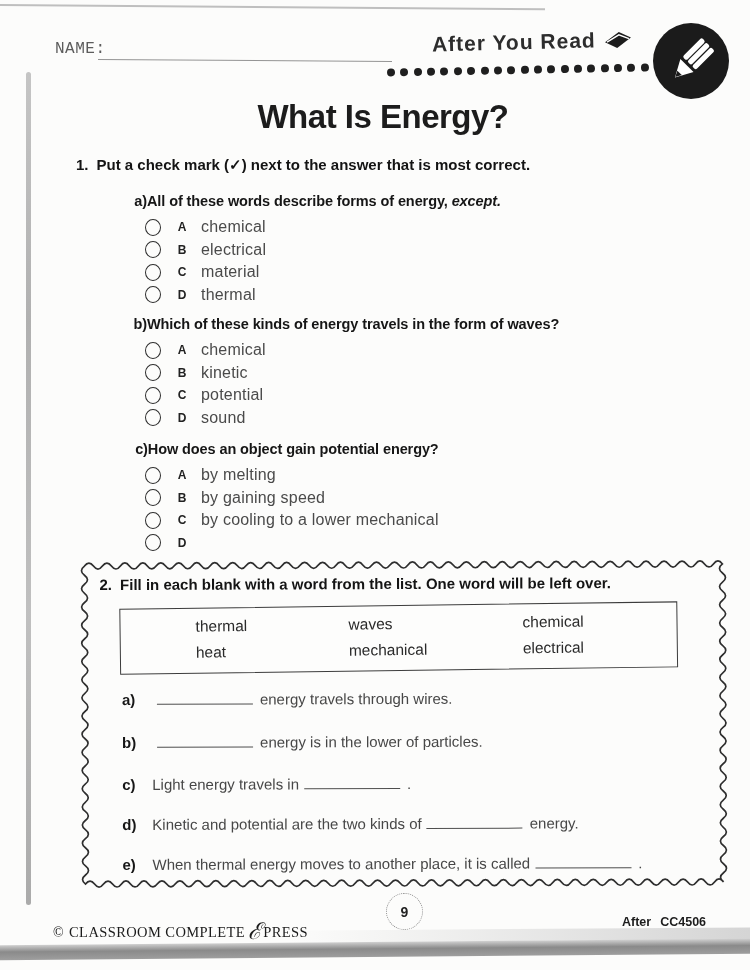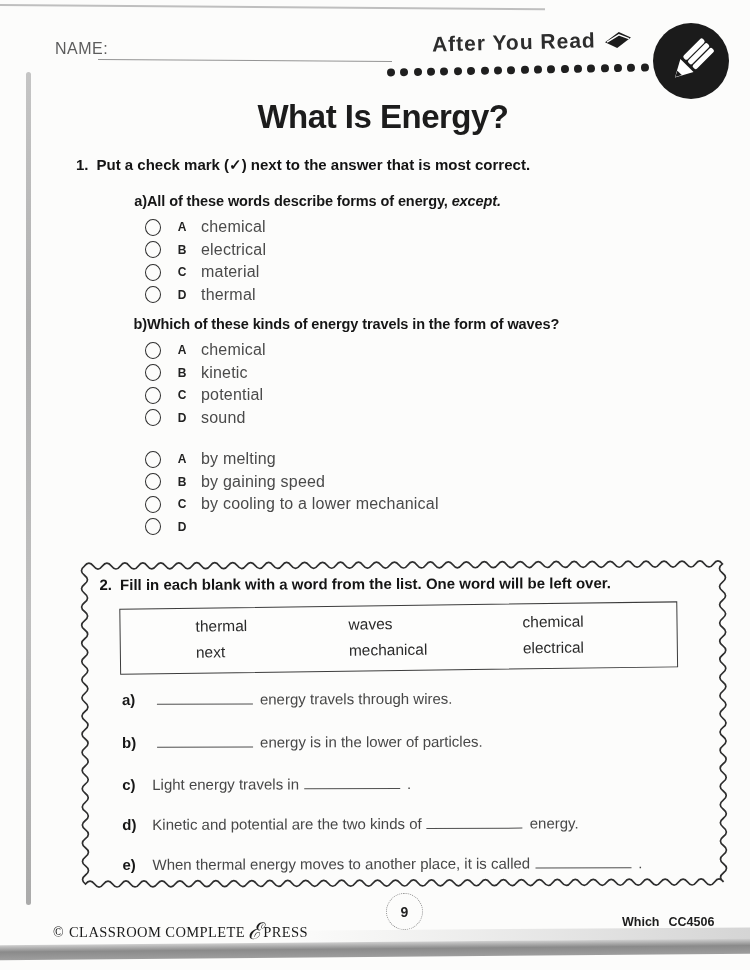--- a/index.html
+++ b/index.html
@@ -14,21 +14,21 @@
   .scan-top { position:absolute; left:0; top:4px; width:545px; height:2px;
     background:#bfbfbf; transform:rotate(0.45deg); transform-origin:left center; }
   .scan-left { position:absolute; left:26px; top:72px; width:5px; height:833px;
     background:linear-gradient(to bottom,#bbbbbb,#a3a3a3 30%,#b5b5b5 65%,#9c9c9c); opacity:.85; border-radius:3px; }
   .scan-wedge { position:absolute; left:290px; top:929px; width:470px; height:12px;
     background:linear-gradient(to left,#d4d4d4,rgba(212,212,212,0)); transform:rotate(-0.4deg); }
   .scan-bottom { position:absolute; left:-6px; top:942px; width:766px; height:15px;
     background:linear-gradient(to bottom,#cfcfcf,#8a8a8a 45%,#9e9e9e); transform:rotate(-0.5deg); }
 
   
-  .name-label { position:absolute; left:55px; top:40px; font-size:16px; color:#5c5c5c; letter-spacing:.5px; }
+  .name-label { position:absolute; left:55px; top:40px; font-size:16px; color:#5c5c5c; letter-spacing:.5px;font-family:Liberation Mono, monospace; }
   .name-line { position:absolute; left:98px; top:59px; width:294px; height:2px;
     border-bottom:1.6px solid #949494; transform:rotate(0.35deg); }
   .banner { position:absolute; left:432px; top:30px; display:flex; align-items:center; gap:7px;
     transform:rotate(-1.4deg); }
   .banner-text { font-size:21px; font-weight:600; color:#2d2d2d; letter-spacing:1px; }
   .dot-leader { position:absolute; left:387px; top:66px; width:262px; display:flex;
     align-items:center; justify-content:space-between; transform:rotate(-1.1deg); }
   .dot-leader i { width:8px; height:8px; border-radius:50%; background:#1f1f1f; }
   .pencil-badge { position:absolute; left:652px; top:22px; width:78px; height:78px; }
 
@@ -190,20 +190,23 @@
       </div>
       <div class="opt">
         <span class="bubble"></span>
         <span class="opt-letter">D</span>
         <span class="opt-text">sound</span>
       </div>
     </div>
   </div>
 
   <div class="part part-c">
+    <div class="part-head">
+      <span class="part-label">c)</span><span>How does an object gain potential energy?</span><em></em>
+    </div>
     <div class="options">
       <div class="opt">
         <span class="bubble"></span>
         <span class="opt-letter">A</span>
         <span class="opt-text">by melting</span>
       </div>
       <div class="opt">
         <span class="bubble"></span>
         <span class="opt-letter">B</span>
         <span class="opt-text">by gaining speed</span>
@@ -229,21 +232,21 @@
       <span class="q-num">2.</span><span>Fill in each blank with a word from the list. One word will be left over.</span>
     </div>
 
     <div class="word-bank">
       <div class="wb-row">
         <span class="wb-word wb-c0">thermal</span>
         <span class="wb-word wb-c1">waves</span>
         <span class="wb-word wb-c2">chemical</span>
       </div>
       <div class="wb-row">
-        <span class="wb-word wb-c0">next</span>
+        <span class="wb-word wb-c0">heat</span>
         <span class="wb-word wb-c1">mechanical</span>
         <span class="wb-word wb-c2">electrical</span>
       </div>
     </div>
 
     <div class="fill-item fi-a">
       <span class="fill-label">a)</span><span></span><span class="blank"></span><span>energy travels through wires.</span>
     </div>
     <div class="fill-item fi-b">
       <span class="fill-label">b)</span><span></span><span class="blank"></span><span>energy is in the lower of particles.</span>
@@ -264,17 +267,17 @@
     <span>CLASSROOM COMPLETE</span>
     <span class="logo-letter">ℰ</span>
     <span>PRESS</span>
   </div>
 
   <div class="page-badge">
     <span>9</span>
   </div>
 
   <div class="footer-right">
-    <span>Which</span>
+    <span>After</span>
     <span>CC4506</span>
   </div>
 
 </div>
 
 </body></html>

